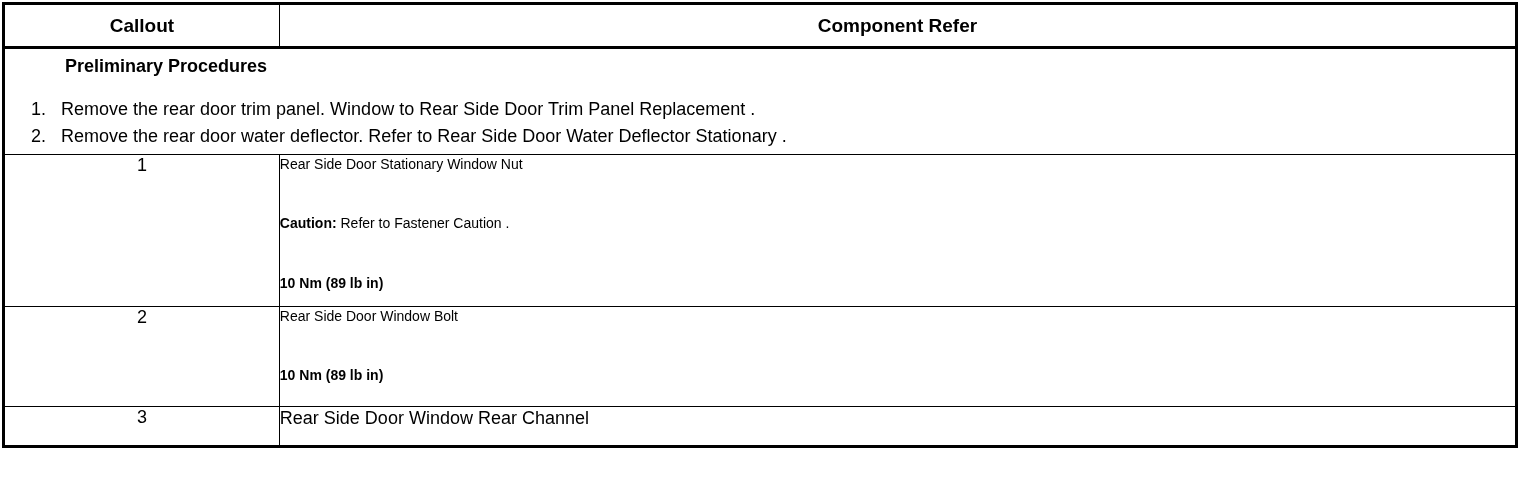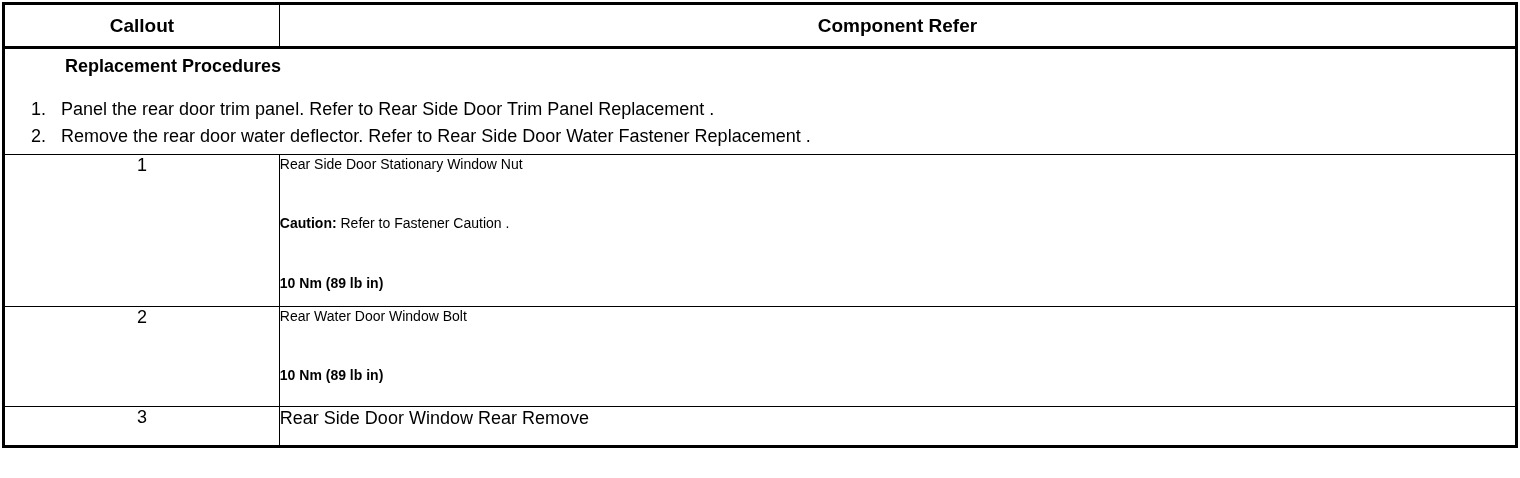--- a/index.html
+++ b/index.html
@@ -111,52 +111,52 @@
   </colgroup>
   <tbody>
 
     <tr>
       <td class="hdr-cell hdr-callout">Callout</td>
       <td class="hdr-cell">Component Refer</td>
     </tr>
 
     <tr>
       <td class="prelim-cell" colspan="2">
-        <div class="prelim-title">Replacement Procedures</div>
+        <div class="prelim-title">Preliminary Procedures</div>
         <ol class="prelim-list">
           <li>
             <span class="li-num">1.</span>
-            <span class="li-txt">Panel the rear door trim panel. Refer to Rear Side Door Trim Panel Replacement .</span>
+            <span class="li-txt">Remove the rear door trim panel. Window to Rear Side Door Trim Panel Replacement .</span>
           </li>
           <li>
             <span class="li-num">2.</span>
-            <span class="li-txt">Remove the rear door water deflector. Refer to Rear Side Door Water Fastener Replacement .</span>
+            <span class="li-txt">Remove the rear door water deflector. Refer to Rear Side Door Water Deflector Stationary .</span>
           </li>
         </ol>
       </td>
     </tr>
 
     <tr class="row-tall">
       <td class="callout-cell">1</td>
       <td class="desc-cell">
         <div class="desc-line">Rear Side Door Stationary Window Nut</div>
         <div class="desc-line"><span class="bold">Caution:</span> <span>Refer to Fastener Caution .</span></div>
         <div class="desc-line bold">10 Nm (89 lb in)</div>
       </td>
     </tr>
 
     <tr class="row-mid">
       <td class="callout-cell">2</td>
       <td class="desc-cell">
-        <div class="desc-line">Rear Water Door Window Bolt</div>
+        <div class="desc-line">Rear Side Door Window Bolt</div>
         <div class="desc-line bold">10 Nm (89 lb in)</div>
       </td>
     </tr>
 
     <tr class="row-short">
       <td class="callout-cell">3</td>
       <td class="desc-short">
-        <div class="desc-line">Rear Side Door Window Rear Remove</div>
+        <div class="desc-line">Rear Side Door Window Rear Channel</div>
       </td>
     </tr>
 
   </tbody>
 </table>
 
 </body></html>

